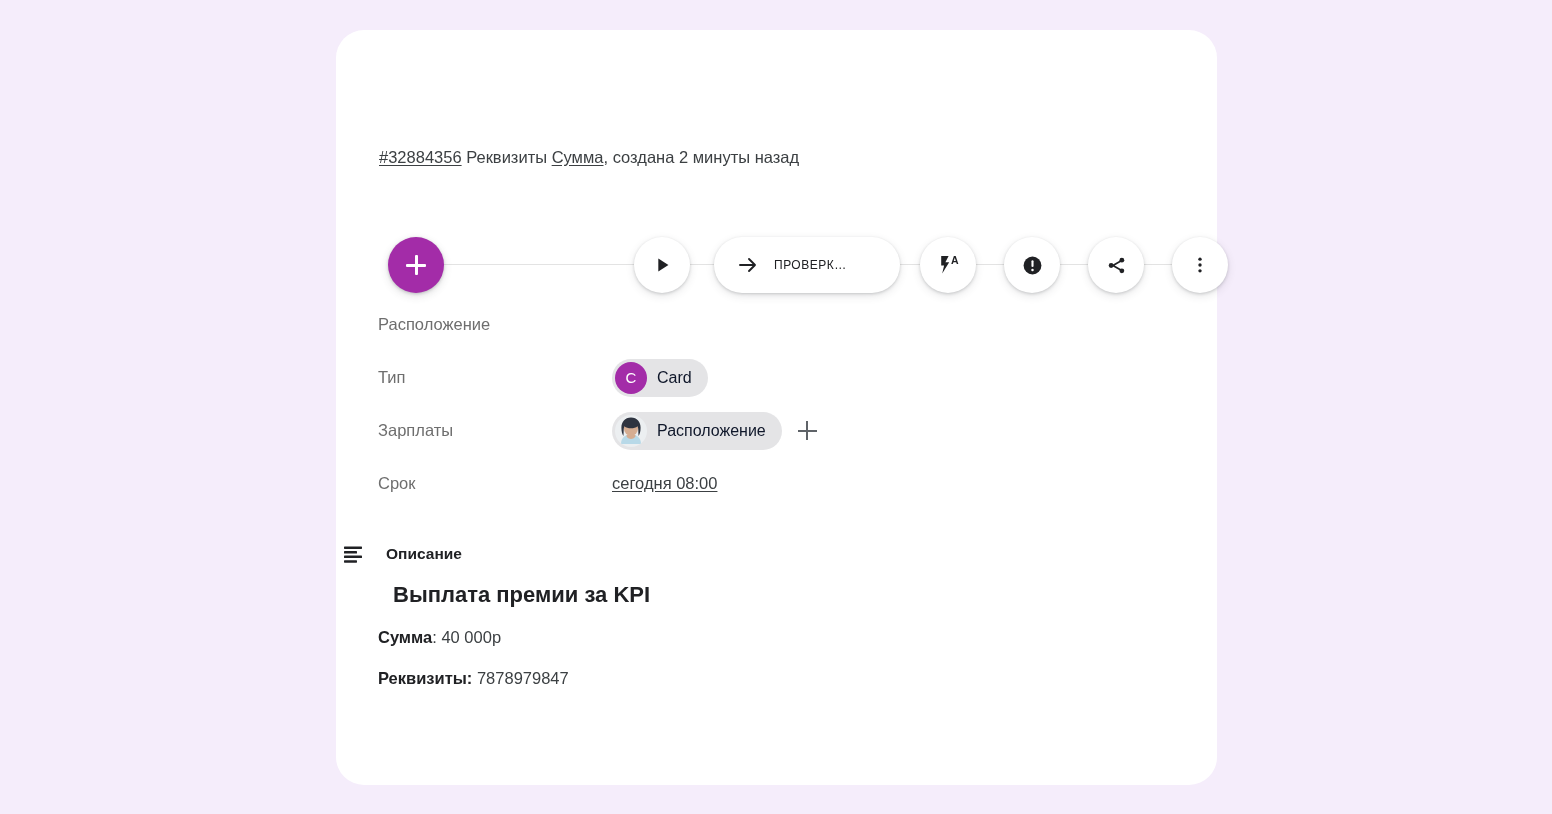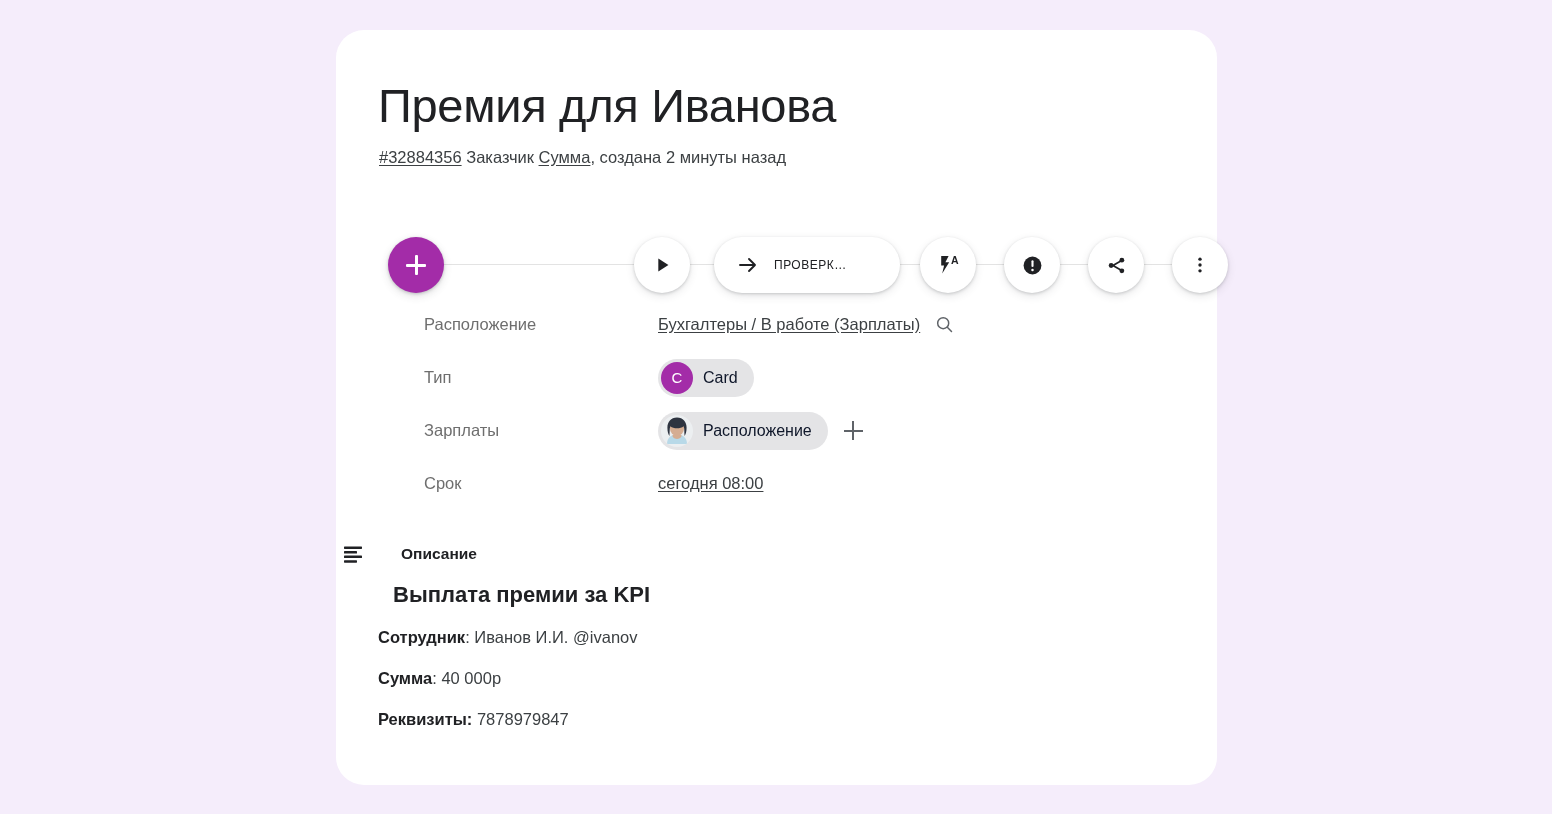--- a/index.html
+++ b/index.html
@@ -128,21 +128,20 @@
     position: absolute;
     left: 42px;
     top: 268px;
     width: 800px;
   }
   .prop-row {
     position: relative;
     height: 53px;
     display: flex;
     align-items: center;
-    margin-left: 46px;
   }
   .prop-label {
     width: 234px;
     flex: 0 0 234px;
     font-size: 16.5px;
     color: #6e6e6e;
   }
   .prop-value {
     display: flex;
     align-items: center;
@@ -207,21 +206,20 @@
     left: 6px;
     top: 512px;
     display: flex;
     align-items: center;
     gap: 20px;
   }
   .desc-head-label {
     font-size: 15.5px;
     font-weight: 700;
     color: #202124;
-    margin-left: 15px;
   }
   .desc-body {
     position: absolute;
     left: 42px;
     top: 552px;
     width: 760px;
   }
   .desc-title {
     font-size: 22px;
     font-weight: 700;
@@ -233,23 +231,22 @@
     color: #3c4043;
     margin: 0 0 22px 0;
   }
   .desc-line b { font-weight: 700; color: #202124; }
 </style>
 </head>
 <body>
 
 <div class="card">
 
-  <div class="title">Премия для Иванова</div>
-
-  <div class="subtitle"><span class="lnk">#32884356</span> <span>Заказчик</span> <span class="lnk">Сумма</span><span>, создана 2 минуты назад</span></div>
+
+  <div class="subtitle"><span class="lnk">#32884356</span> <span>Реквизиты</span> <span class="lnk">Сумма</span><span>, создана 2 минуты назад</span></div>
 
   <div class="actions">
     <div class="connector"></div>
 
     <div class="btn btn-add">
       <span class="plus-glyph"></span>
     </div>
 
     <div class="btn btn-play">
       <svg class="ico" width="22" height="22" viewBox="0 0 24 24">
@@ -294,27 +291,20 @@
         <circle cx="12" cy="12" r="1.85" fill="#202124"></circle>
         <circle cx="12" cy="18.4" r="1.85" fill="#202124"></circle>
       </svg>
     </div>
   </div>
 
   <div class="props">
 
     <div class="prop-row">
       <div class="prop-label">Расположение</div>
-      <div class="prop-value">
-        <span class="prop-link">Бухгалтеры / В работе (Зарплаты)</span>
-        <svg class="search-ico" width="21" height="21" viewBox="0 0 24 24">
-          <circle cx="10.5" cy="10.5" r="6.3" fill="none" stroke="#5f6368" stroke-width="1.7"></circle>
-          <path d="M15.2 15.2 L20 20" stroke="#5f6368" stroke-width="1.7" stroke-linecap="round"></path>
-        </svg>
-      </div>
     </div>
 
     <div class="prop-row">
       <div class="prop-label">Тип</div>
       <div class="prop-value">
         <span class="chip">
           <span class="chip-avatar-letter">C</span>
           <span class="chip-label">Card</span>
         </span>
       </div>
@@ -352,20 +342,19 @@
       <rect x="2" y="9" width="13" height="2.5" rx="0.6" fill="#202124"></rect>
       <rect x="2" y="13.6" width="18" height="2.5" rx="0.6" fill="#202124"></rect>
       <rect x="2" y="18.2" width="13" height="2.5" rx="0.6" fill="#202124"></rect>
     </svg>
     <span class="desc-head-label">Описание</span>
   </div>
 
   <div class="desc-body">
     <div class="desc-title">Выплата премии за KPI</div>
 
-    <div class="desc-line"><b>Сотрудник</b><span>: </span><span>Иванов И.И. @ivanov</span></div>
 
     <div class="desc-line"><b>Сумма</b><span>: </span><span>40 000р</span></div>
 
     <div class="desc-line"><b>Реквизиты:</b><span> </span><span>7878979847</span></div>
   </div>
 
 </div>
 
 </body></html>

